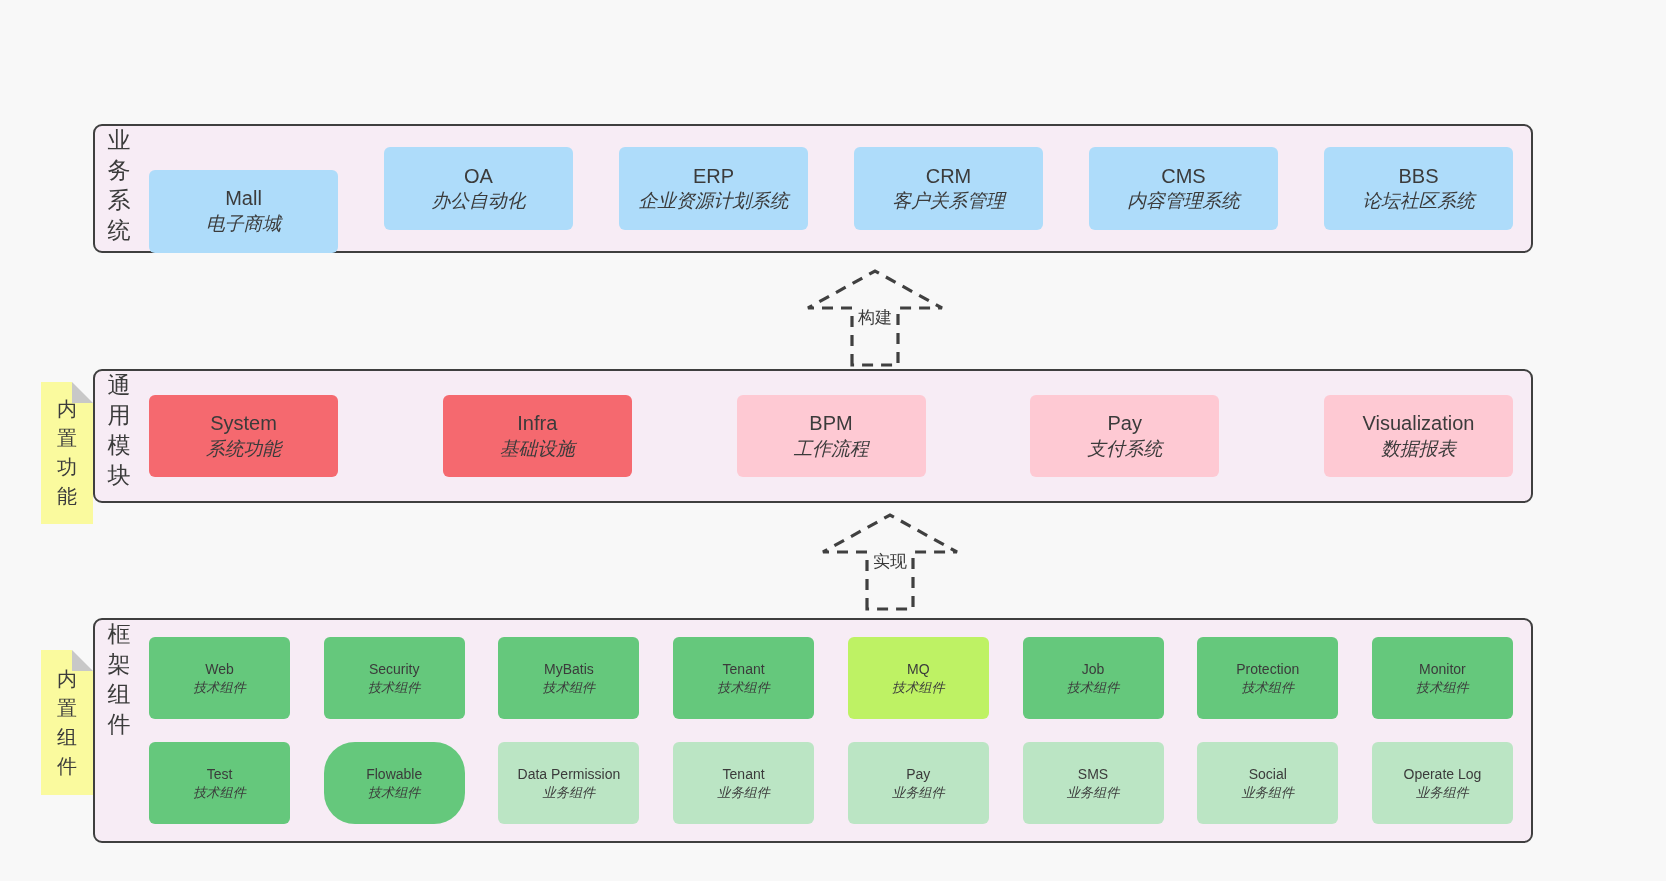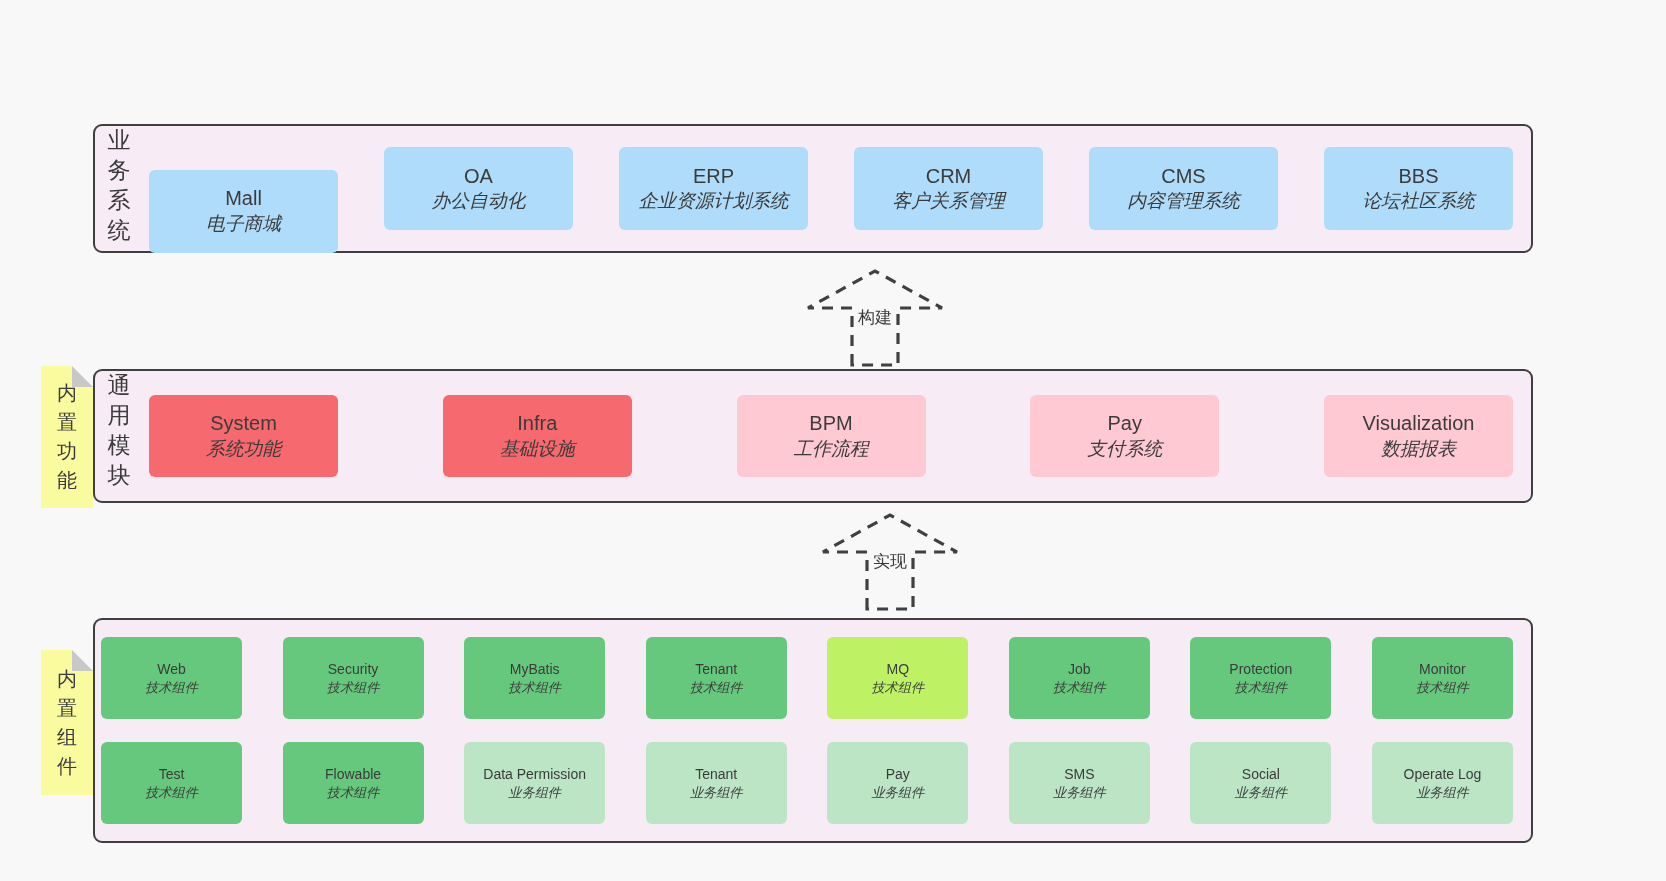--- a/index.html
+++ b/index.html
@@ -67,21 +67,21 @@
   .band-2 .box { width: 141px; height: 82px; font-size: 14px; }
   .box .box-sub { font-size: 0.94em; font-style: italic; }
 
   
   .sticky {
     position: absolute;
     left: 41px; width: 52px;
     background: var(--sticky-yellow, #fafa9e);
     display: flex; align-items: center; justify-content: center;
   }
-  .sticky-1 { top: 366px; height: 142px; }
+  .sticky-1 { top: 382px; height: 142px; }
   .sticky-2 { top: 650px; height: 145px; }
   .sticky .fold {
     position: absolute; top: 0; right: 0;
     width: 0; height: 0;
     border-top: 21px solid var(--page-bg, #f8f8f8);
     border-left: 21px solid var(--sticky-fold, #c8c8c8);
   }
   .sticky .vtext {
     width: 1.1em;
     font-size: 20px;
@@ -203,20 +203,23 @@
     </svg>
     <div class="arrow-label">实现</div>
   </div>
 
   <div class="sticky sticky-2">
     <div class="fold"></div>
     <div class="vtext">内置组件</div>
   </div>
 
   <section class="band band-2">
+    <div class="band-label">
+      <div class="vtext">框架组件</div>
+    </div>
     <div class="band-boxes">
       <div class="box-row">
           <div class="box" style="background: rgb(101, 200, 124);">
             <div class="box-name">Web</div>
             <div class="box-sub">技术组件</div>
           </div>
           <div class="box" style="background: rgb(101, 200, 124);">
             <div class="box-name">Security</div>
             <div class="box-sub">技术组件</div>
           </div>
@@ -243,21 +246,21 @@
           <div class="box" style="background: rgb(101, 200, 124);">
             <div class="box-name">Monitor</div>
             <div class="box-sub">技术组件</div>
           </div>
         </div>
       <div class="box-row">
           <div class="box" style="background: rgb(101, 200, 124);">
             <div class="box-name">Test</div>
             <div class="box-sub">技术组件</div>
           </div>
-          <div class="box" style="background: rgb(101, 200, 124);">
+          <div class="box" style="background: rgb(101, 200, 124); border-radius: 31px;">
             <div class="box-name">Flowable</div>
             <div class="box-sub">技术组件</div>
           </div>
           <div class="box" style="background: rgb(187, 229, 196);">
             <div class="box-name">Data Permission</div>
             <div class="box-sub">业务组件</div>
           </div>
           <div class="box" style="background: rgb(187, 229, 196);">
             <div class="box-name">Tenant</div>
             <div class="box-sub">业务组件</div>

